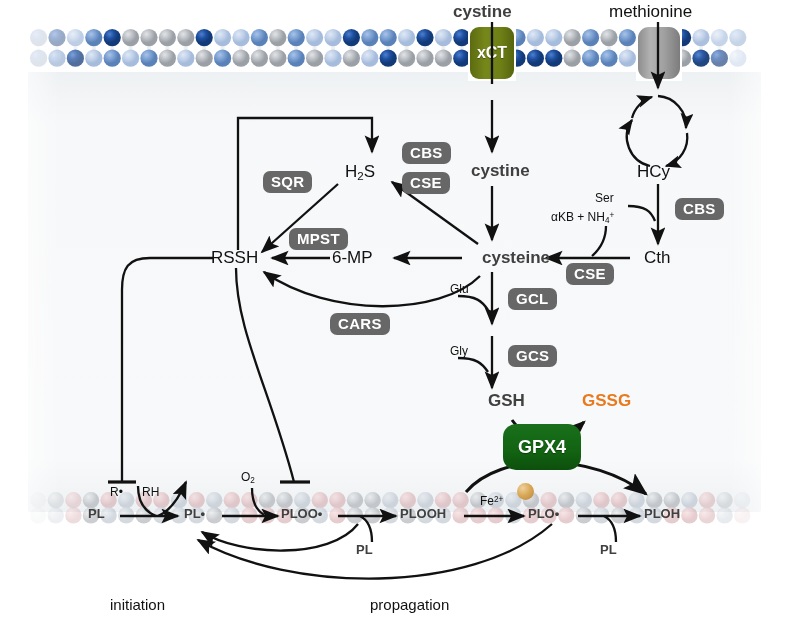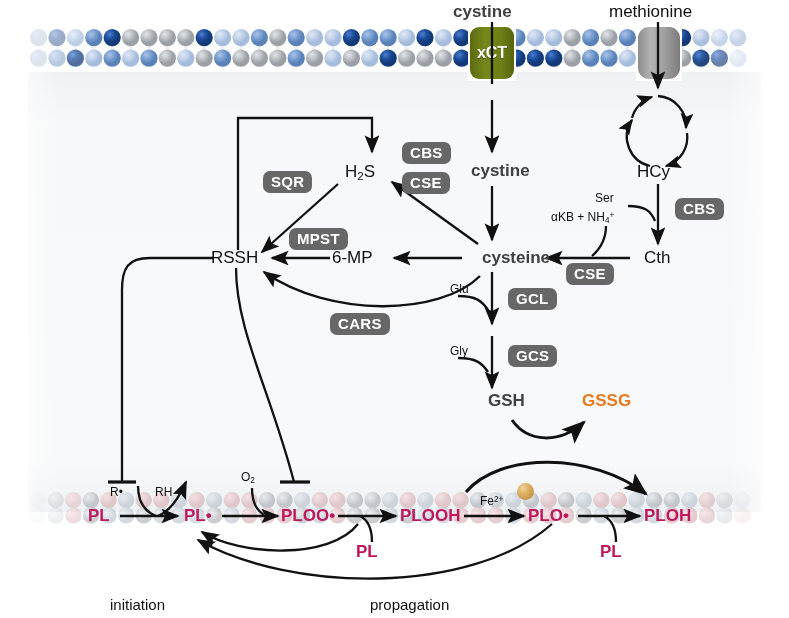--- a/index.html
+++ b/index.html
@@ -23,21 +23,21 @@
   .cell-fade-r{
     position:absolute;right:0;top:72px;width:60px;height:440px;
     background:linear-gradient(270deg,#ffffff 0%,rgba(255,255,255,0) 100%);
   }
 
   svg.layer{position:absolute;left:0;top:0;width:789px;height:618px;overflow:visible;}
 
   .lbl{position:absolute;white-space:nowrap;line-height:1;}
   .lbl-black{color:#111111;font-size:17px;}
   .lbl-green{color:#404040;font-size:17px;font-weight:600;}
-  .lbl-red{color:#be185d;font-size:17px;font-weight:700;}
+  .lbl-red{color:#404040;font-size:13px;font-weight:700;}
   .lbl-orange{color:#e8791c;font-size:17px;font-weight:600;}
   .lbl-sm{font-size:12px;}
   .lbl-cap{color:#111111;font-size:15px;}
   sub{font-size:0.68em;vertical-align:-0.28em;}
   sup{font-size:0.68em;vertical-align:0.42em;}
 
   .enz{
     position:absolute;background:#676767;color:#ffffff;
     border-radius:7px;font-size:15px;font-weight:600;
     padding:2px 8px 3px 8px;line-height:1.15;letter-spacing:0.3px;
@@ -438,20 +438,23 @@
 
       <path d="M604,516 C612,520 616,528 616,542"></path>
 
       <path d="M358,524 C330,560 240,556 202,532" marker-end="url(#ah)"></path>
       <path d="M552,524 C470,596 290,592 198,540" marker-end="url(#ah)"></path>
     </g>
   </svg>
 
   <div class="fe-dot" style="left:517px;top:483px;"></div>
 
+  <div class="gpx4-box" style="left:503px;top:424px;width:78px;height:46px;">
+    <span>GPX4</span>
+  </div>
 
   <div class="enz" style="left:402px;top:142px;">
     <span>CBS</span></div>
   <div class="enz" style="left:402px;top:172px;">
     <span>CSE</span></div>
   <div class="enz" style="left:263px;top:171px;">
     <span>SQR</span></div>
   <div class="enz" style="left:289px;top:228px;">
     <span>MPST</span></div>
   <div class="enz" style="left:330px;top:313px;text-align:center;">
@@ -483,21 +486,21 @@
   <div class="lbl lbl-black lbl-sm" style="left:551px;top:211px;">
     αKB + NH<sub>4</sub><sup>+</sup></div>
 
   <div class="lbl lbl-black lbl-sm" style="left:450px;top:283px;">Glu</div>
   <div class="lbl lbl-black lbl-sm" style="left:450px;top:345px;">Gly</div>
 
   <div class="lbl lbl-green" style="left:488px;top:392px;">GSH</div>
   <div class="lbl lbl-orange" style="left:582px;top:392px;">GSSG</div>
 
   <div class="lbl lbl-black lbl-sm" style="left:110px;top:486px;">R•</div>
-  <div class="lbl lbl-black lbl-sm" style="left:155px;top:486px;">RH</div>
+  <div class="lbl lbl-black lbl-sm" style="left:142px;top:486px;">RH</div>
   <div class="lbl lbl-black lbl-sm" style="left:241px;top:471px;">
     O<sub>2</sub></div>
   <div class="lbl lbl-black lbl-sm" style="left:480px;top:495px;">
     Fe<sup>2+</sup></div>
 
   <div class="lbl lbl-red" style="left:88px;top:507px;">PL</div>
   <div class="lbl lbl-red" style="left:184px;top:507px;">PL•</div>
   <div class="lbl lbl-red" style="left:281px;top:507px;">PLOO•</div>
   <div class="lbl lbl-red" style="left:400px;top:507px;">PLOOH</div>
   <div class="lbl lbl-red" style="left:528px;top:507px;">PLO•</div>

